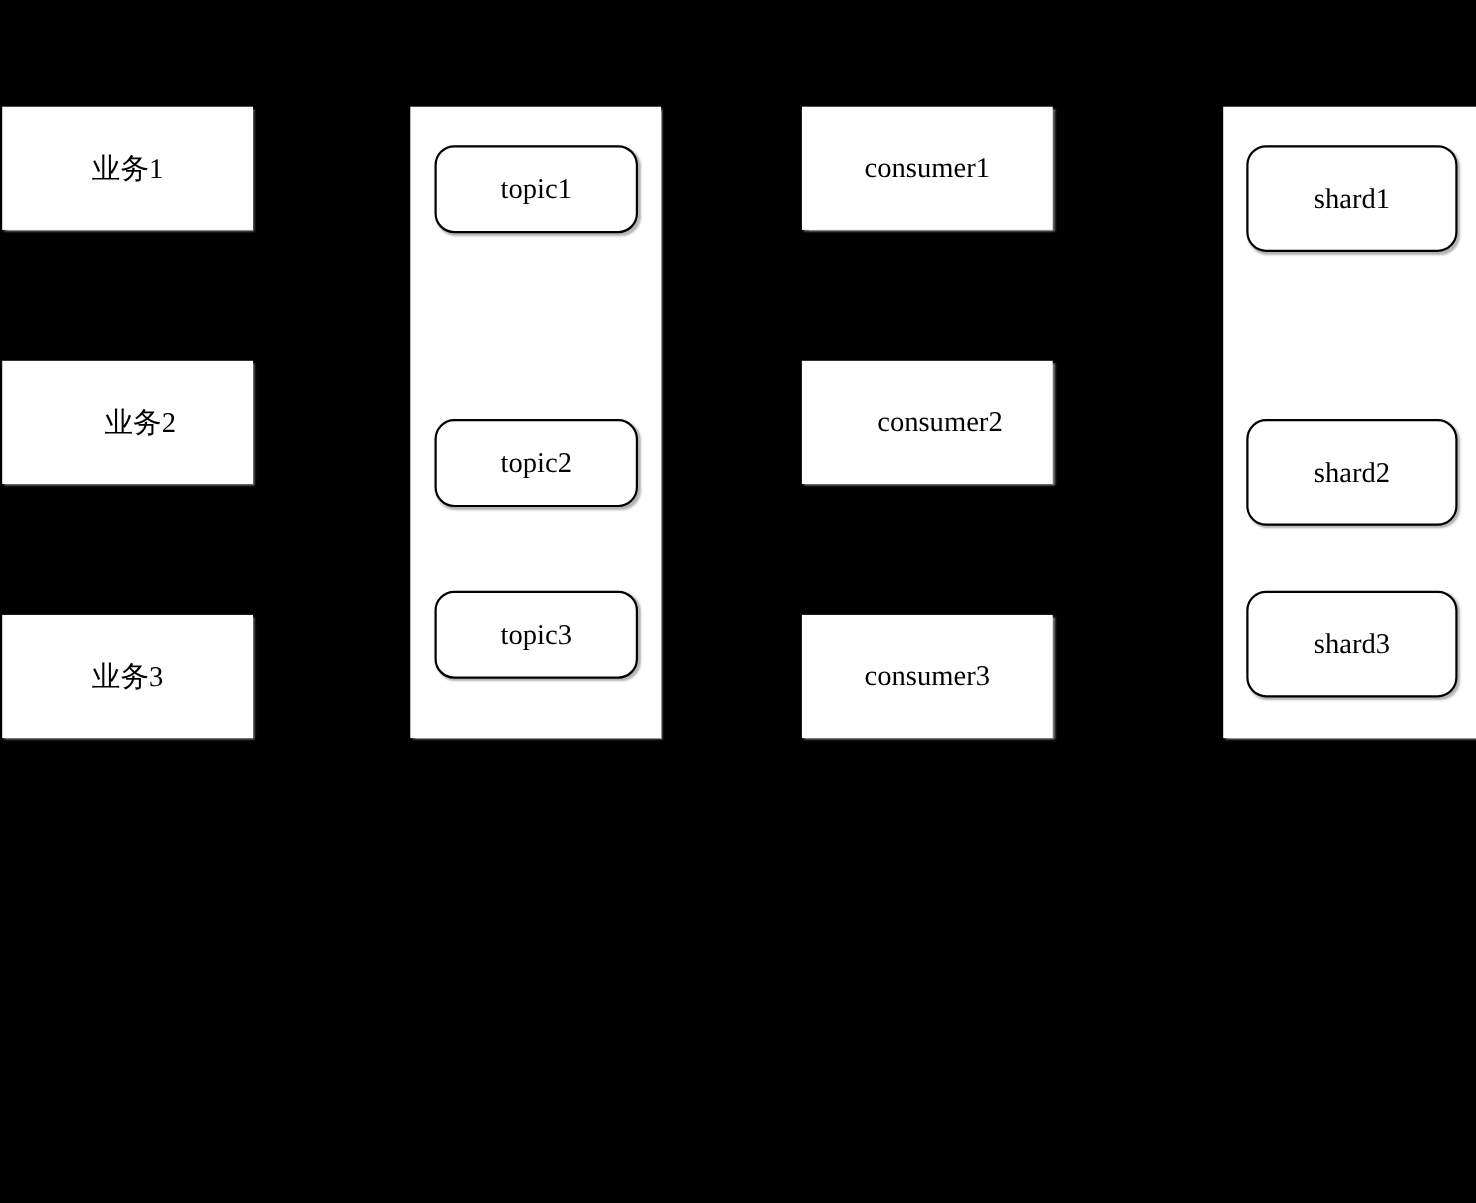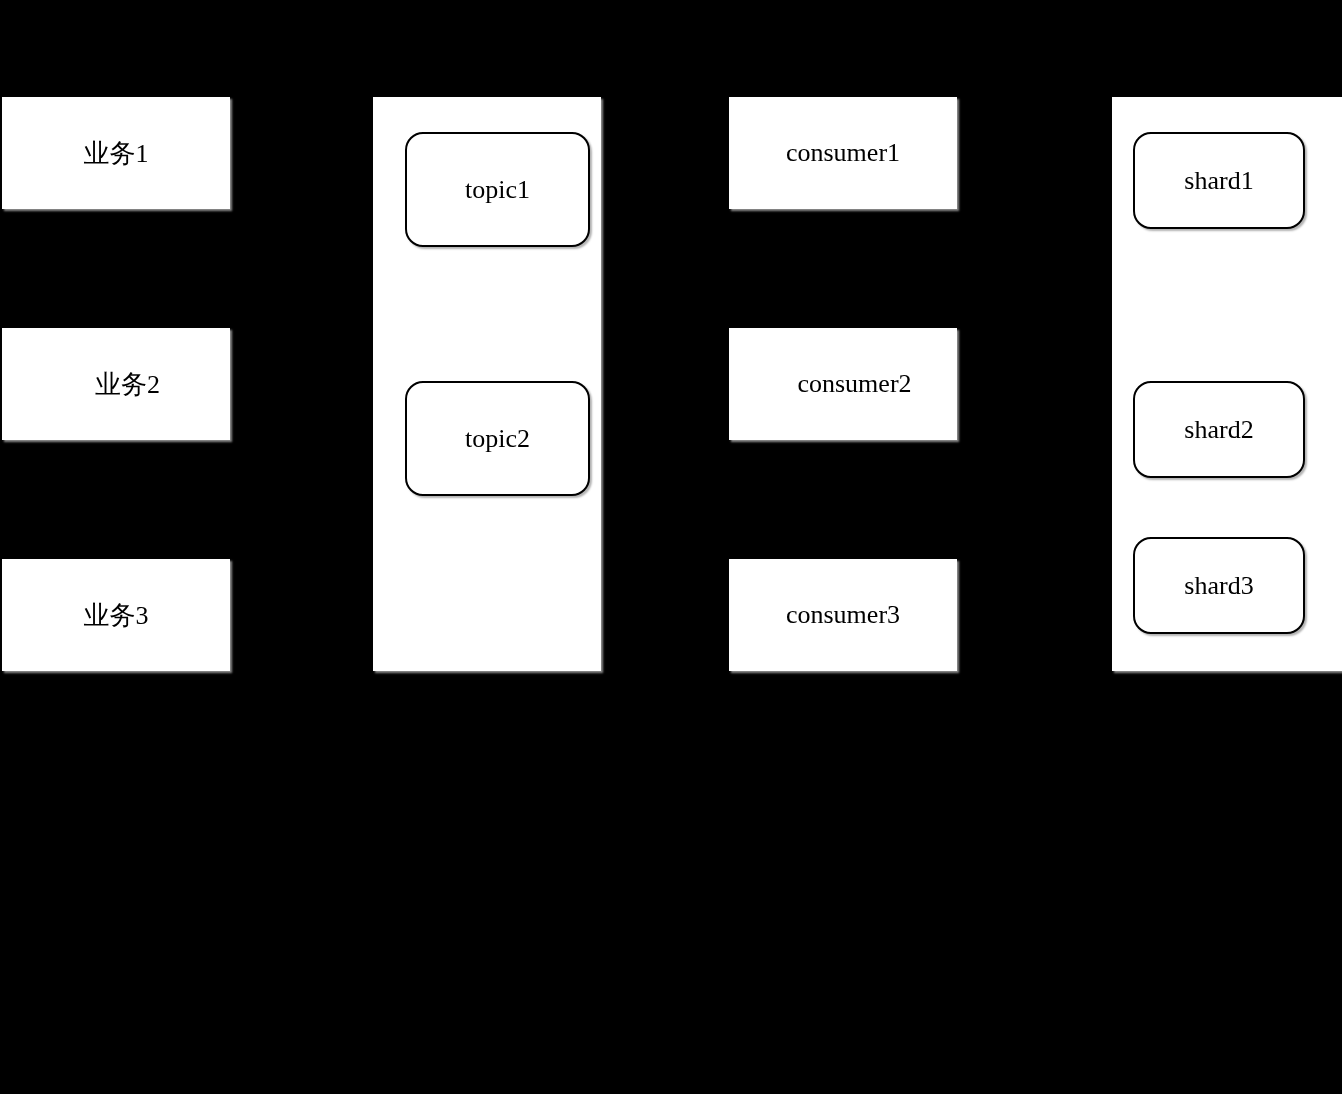--- a/index.html
+++ b/index.html
@@ -38,29 +38,29 @@
     font-size: 26px;
     box-shadow: 2px 2px 2px #b3b3b3;
   }
   
   .producer { left: 2px; width: 228px; height: 112px; }
   .row-1 { top: 97px; }
   .row-2 { top: 328px; padding-left: 23px; }
   .row-3 { top: 559px; align-items: center; }
   
   .topic-group { left: 373px; top: 97px; width: 228px; height: 574px; }
-  .topic-node { left: 405px; width: 185px; height: 115px; }
+  .topic-node { left: 395px; width: 185px; height: 80px; }
   .inner-row-1 { top: 132px; }
   .inner-row-2 { top: 345px; margin-top: 36px; }
   .inner-row-3 { top: 537px; }
   
   .consumer { left: 729px; width: 228px; height: 112px; }
   
   .shard-group { left: 1112px; top: 97px; width: 230px; height: 574px; }
-  .shard-node { left: 1133px; width: 172px; height: 97px; }
+  .shard-node { left: 1133px; width: 192px; height: 97px; }
 </style>
 </head>
 <body>
 
 <div class="canvas">
 
   <div class="node producer row-1">
     <span>业务1</span>
   </div>
   <div class="node producer row-2">
@@ -69,20 +69,23 @@
   <div class="node producer row-3">
     <span>业务3</span>
   </div>
 
   <div class="group topic-group"></div>
   <div class="rounded topic-node inner-row-1">
     <span>topic1</span>
   </div>
   <div class="rounded topic-node inner-row-2">
     <span>topic2</span>
+  </div>
+  <div class="rounded topic-node inner-row-3">
+    <span>topic3</span>
   </div>
 
   <div class="node consumer row-1">
     <span>consumer1</span>
   </div>
   <div class="node consumer row-2">
     <span>consumer2</span>
   </div>
   <div class="node consumer row-3">
     <span>consumer3</span>

